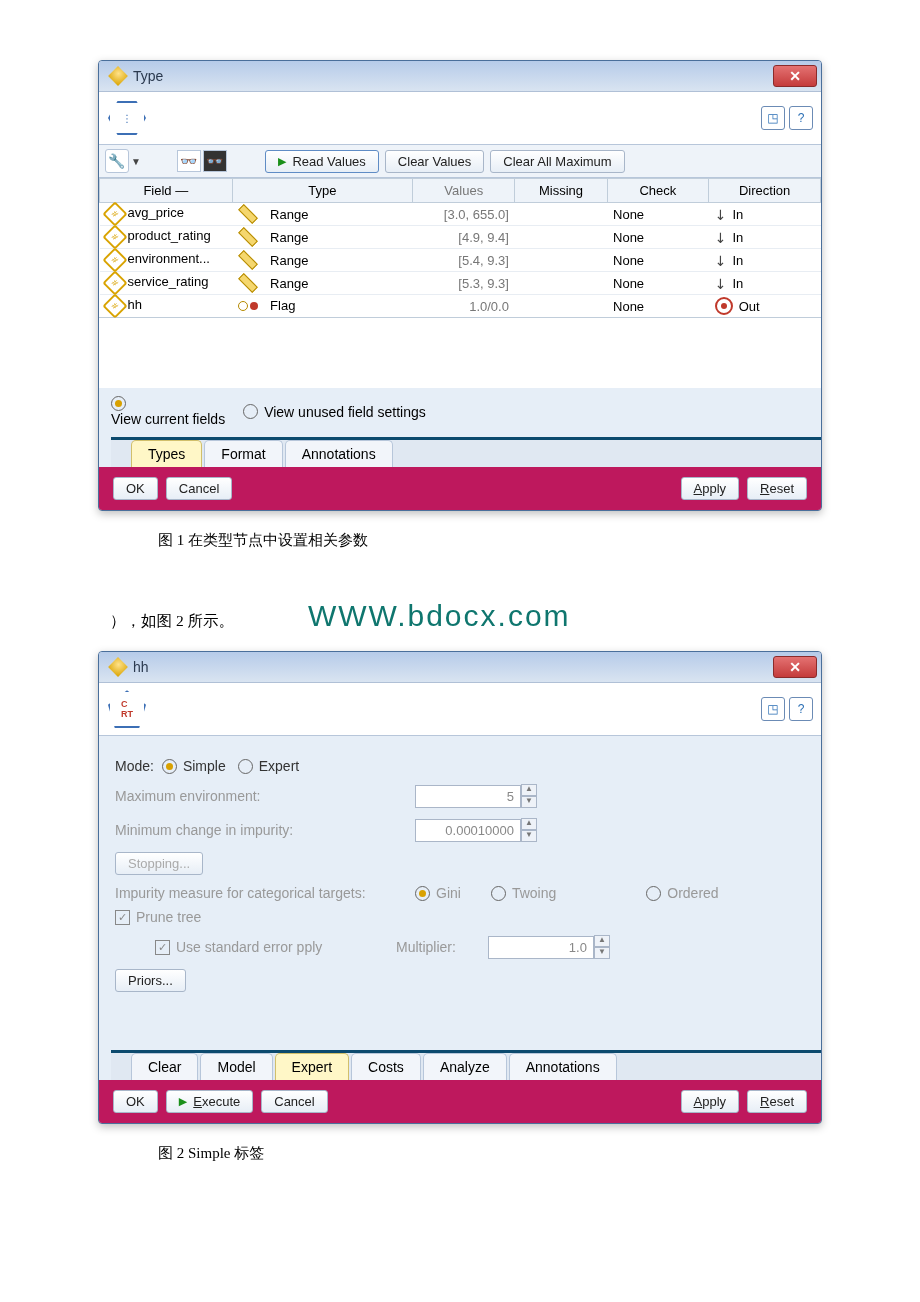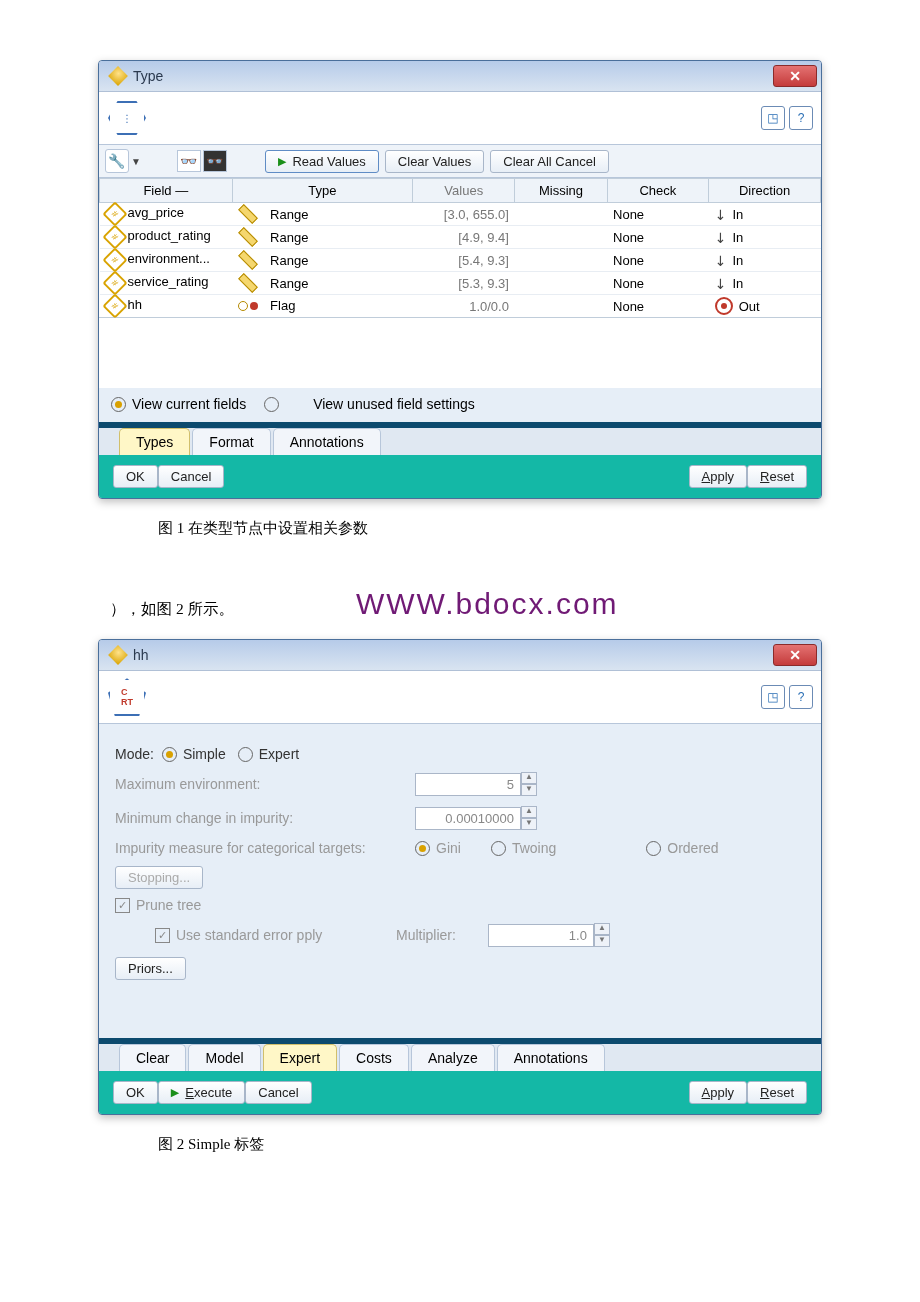--- a/index.html
+++ b/index.html
@@ -175,58 +175,59 @@
     padding:8px 12px 10px 12px;
   }
   .radio {
     width:13px;height:13px;border:1px solid #666;border-radius:50%;display:inline-flex;align-items:center;justify-content:center;
     margin-right:6px;flex-shrink:0;
   }
   .radio.on::after{content:"";width:7px;height:7px;background:#d9a100;border-radius:50%;}
   .tabbar {
     display:flex; align-items:flex-end;
     padding: 0 20px;
-    border-top:6px solid #0c4a6e;
+    border-top:3px solid #0c4a6e;
     background:#e0e8f2;
+    margin-left:12px;
   }
   .tab {
     padding:5px 16px;
     border:1px solid #b7c6da;
     border-bottom:none;
     background:#f2f5fa;
     border-radius:5px 5px 0 0;
     margin-right:2px;
     cursor:pointer;
   }
   .tab.active { background:#fff7c7; border-color:#d1bf6b;}
   .btnrow {
-    display:flex;align-items:center;
+    display:flex;align-items:center;gap:8px;
     padding:10px 14px;
-    background:#14b8a6;
+    background:#be185d;
   }
   .btnrow .spacer { flex:1; }
   .caption {
     font-family: "SimSun", serif;
     font-size: 15px;
     margin: 14px 0 14px 60px;
     color:#000;
   }
   .bodytext {
     font-family: "SimSun", serif;
     font-size: 15.5px;
     margin: 4px 0 10px 12px;
     color:#000;
     line-height:1.7;
   }
   .watermark {
-    color:#701a75;
+    color:#0f766e;
     font-size:30px;
     letter-spacing:2px;
     font-family: Arial, sans-serif;
-    margin-left:118px;
+    margin-left:70px;
   }
   
   .form-body { padding:12px 16px 18px 16px; background:#e6eef7; }
   .form-row { display:flex; align-items:center; margin:10px 0; color:#888;}
   .form-row.enabled { color:#333; }
   .lbl { width:300px; }
   .spin {
     display:flex;align-items:center;
   }
   .spin input {
@@ -270,21 +271,21 @@
     <div class="tool-caret">▼</div>
     <div style="width:18px"></div>
     <div class="tool-glasses">👓</div>
     <div class="tool-glasses dark">👓</div>
     <div style="width:30px"></div>
     <div class="btn primary-border">
           <span class="play">▶</span>
           <span>Read Values</span>
         </div>
     <div class="btn">Clear Values</div>
-    <div class="btn">Clear All Cancel</div>
+    <div class="btn">Clear All Maximum</div>
   </div>
   <div class="table-wrap">
     <table class="fields">
       <thead>
         <tr>
           <th class="col-field">Field —</th>
           <th class="col-type">Type</th>
           <th class="col-values">Values</th>
           <th class="col-missing">Missing</th>
           <th class="col-check">Check</th>
@@ -333,25 +334,25 @@
               <td class="col-values">1.0/0.0</td>
               <td class="col-missing"></td>
               <td class="col-check">None</td>
               <td class="col-dir"><span class="dir-ico"><span class="target"></span>Out</span></td>
             </tr>
           </tbody>
     </table>
     <div class="whitepad"></div>
   </div>
   <div class="radio-row">
-    <label style="display:flex;align-items:center;">
+    <label style="display:flex;flex-direction:column;">
           <span class="radio on"></span>
           <span>View current fields</span>
         </label>
-    <label style="display:flex;align-items:center;gap:28px;">
+    <label style="display:flex;align-items:center;">
           <span class="radio"></span>
           <span>View unused field settings</span>
         </label>
   </div>
   <div class="tabbar" id="tabs1">
         <div class="tab active">Types</div>
         <div class="tab">Format</div>
         <div class="tab">Annotations</div>
       </div>
   <div class="btnrow">
@@ -418,42 +419,42 @@
 
     <div class="form-row">
       <div class="lbl greyed">Minimum change in impurity:</div>
       <div class="spin">
         <input disabled="" value="0.00010000" style="">
         <div class="arrows">
               <div>▲</div>
               <div>▼</div>
             </div>
       </div>
+    </div>
+
+    <div class="form-row">
+      <div class="btn greyed" style="color:#aaa;">Stopping...</div>
     </div>
 
     <div class="form-row">
       <div class="lbl greyed">Impurity measure for categorical targets:</div>
       <label class="greyed" style="display:flex;align-items:center;margin-right:30px;">
             <span class="radio on"></span>
             <span>Gini</span>
           </label>
       <label class="greyed" style="display:flex;align-items:center;margin-right:90px;">
             <span class="radio"></span>
             <span>Twoing</span>
           </label>
       <label class="greyed" style="display:flex;align-items:center;">
             <span class="radio"></span>
             <span>Ordered</span>
           </label>
     </div>
 
-    <div class="form-row">
-      <div class="btn greyed" style="color:#aaa;">Stopping...</div>
-    </div>
-
     <div class="form-row" style="margin-top:-2px;">
       <span class="chk">✓</span>
       <span class="greyed">Prune tree</span>
     </div>
 
     <div class="form-row" style="margin-left:40px;">
       <span class="chk">✓</span>
       <span class="greyed" style="width:220px;">Use standard error pply</span>
       <span class="greyed" style="margin-right:32px;">Multiplier:</span>
       <div class="spin">

